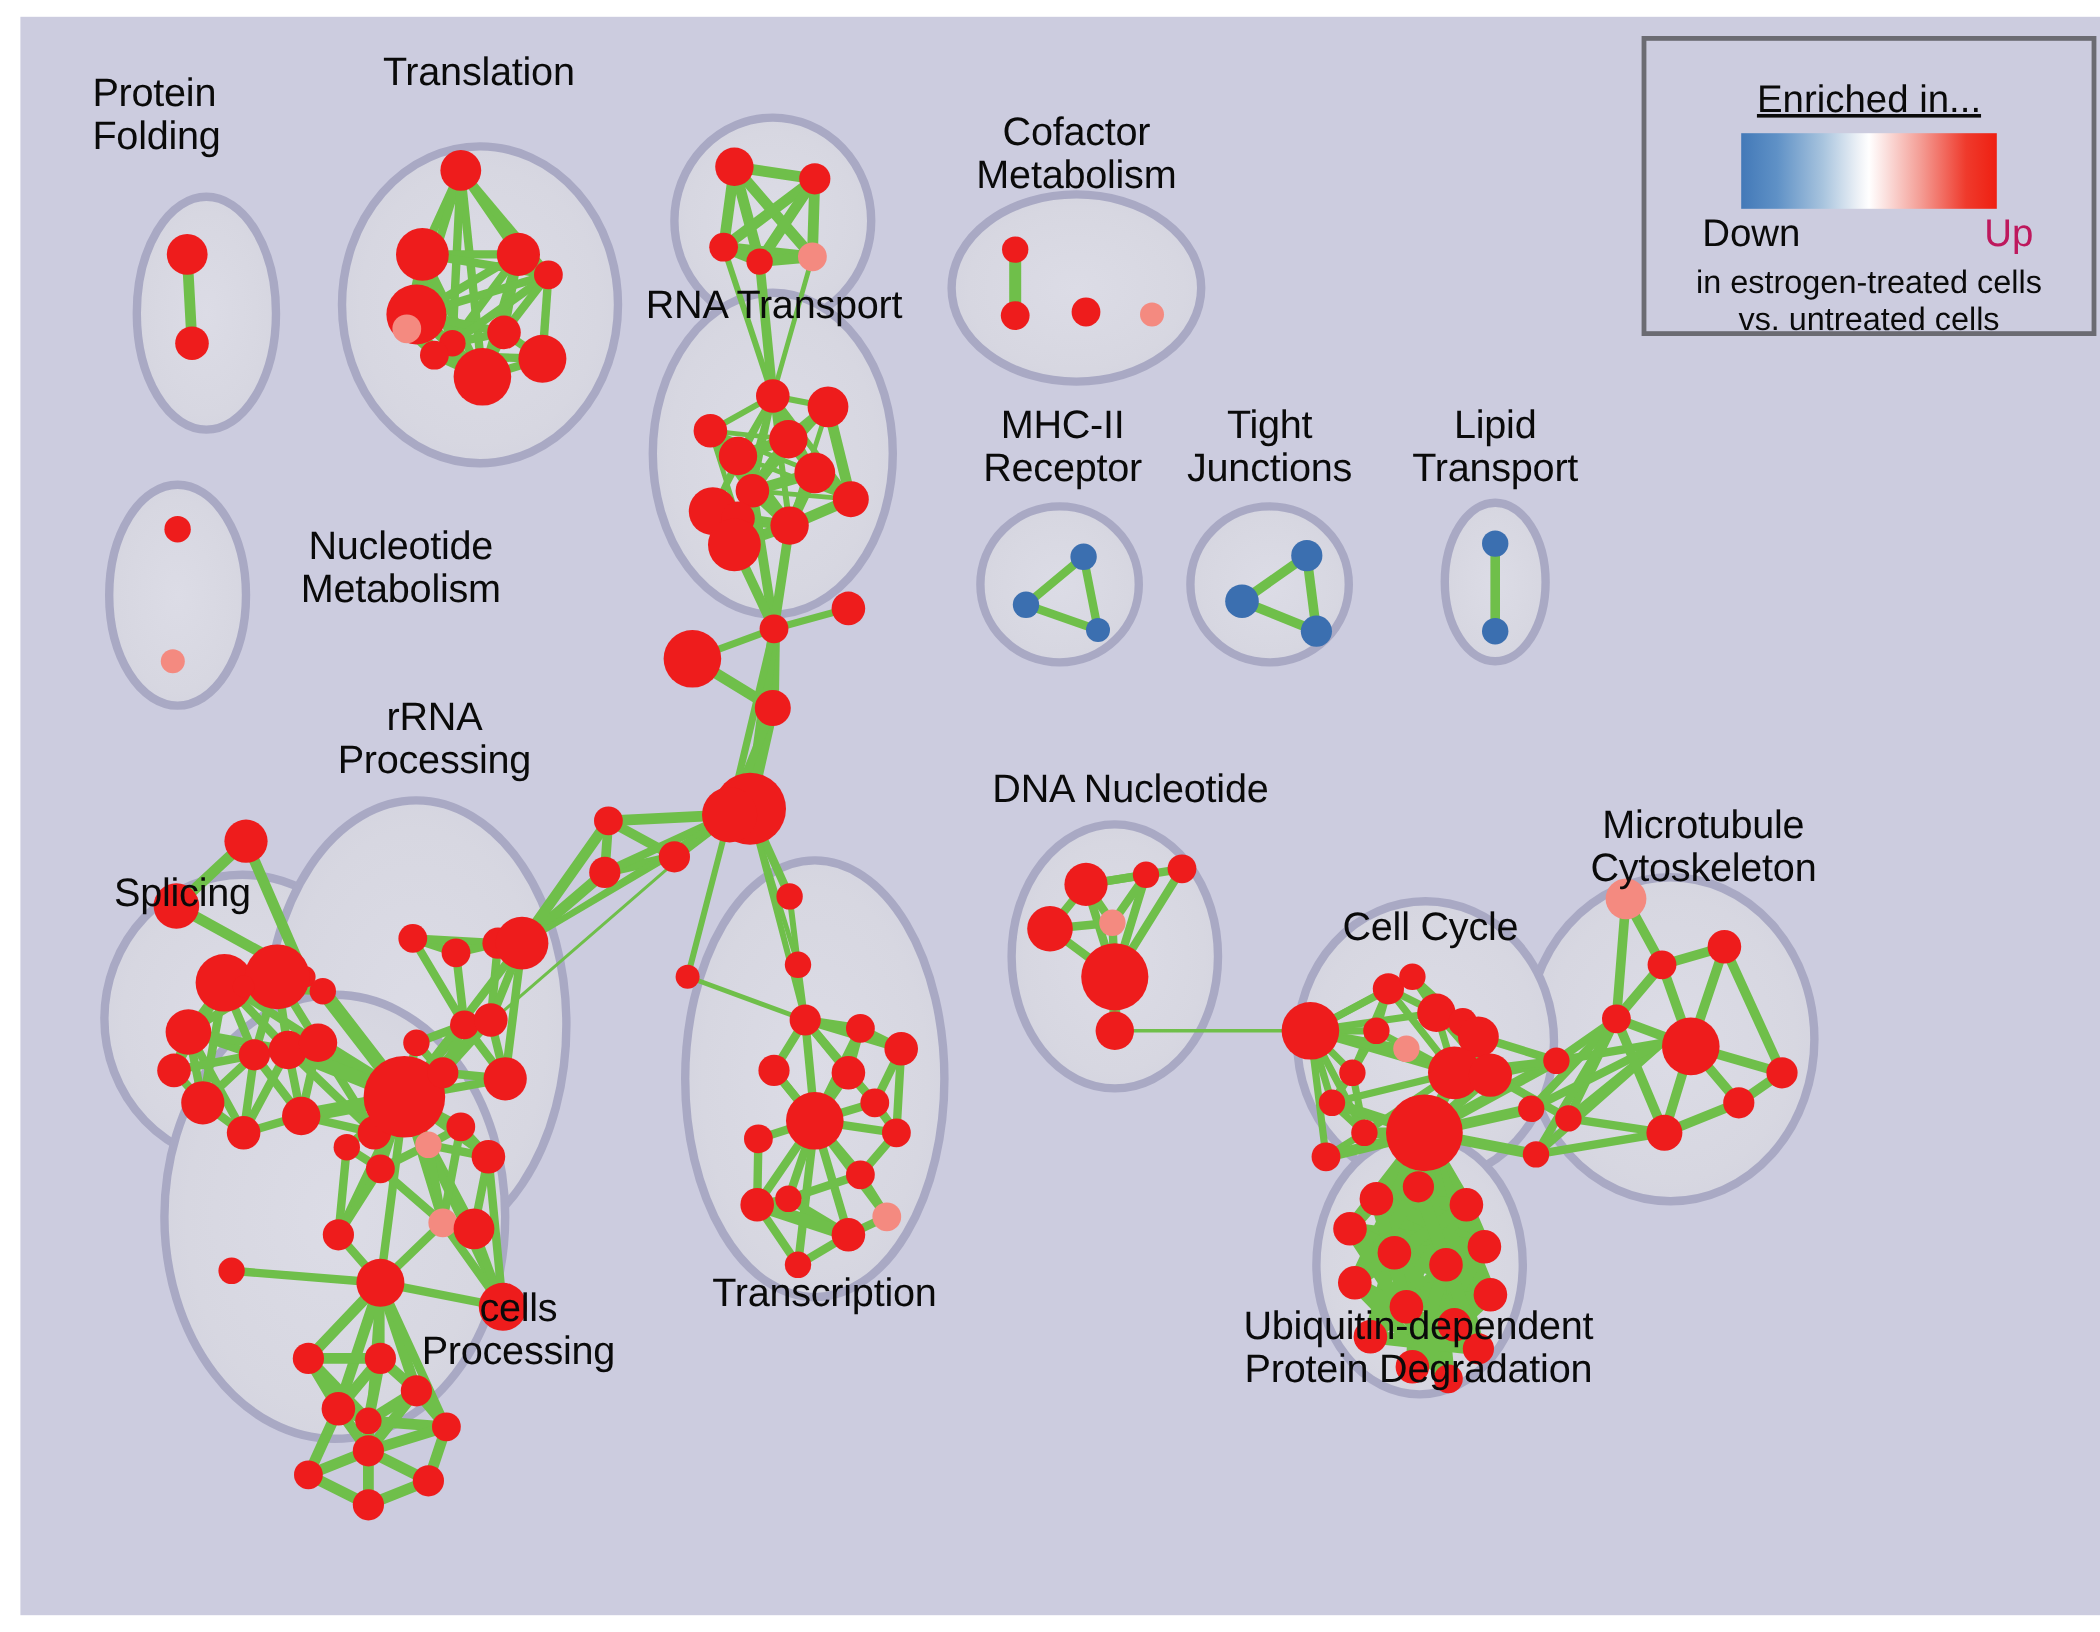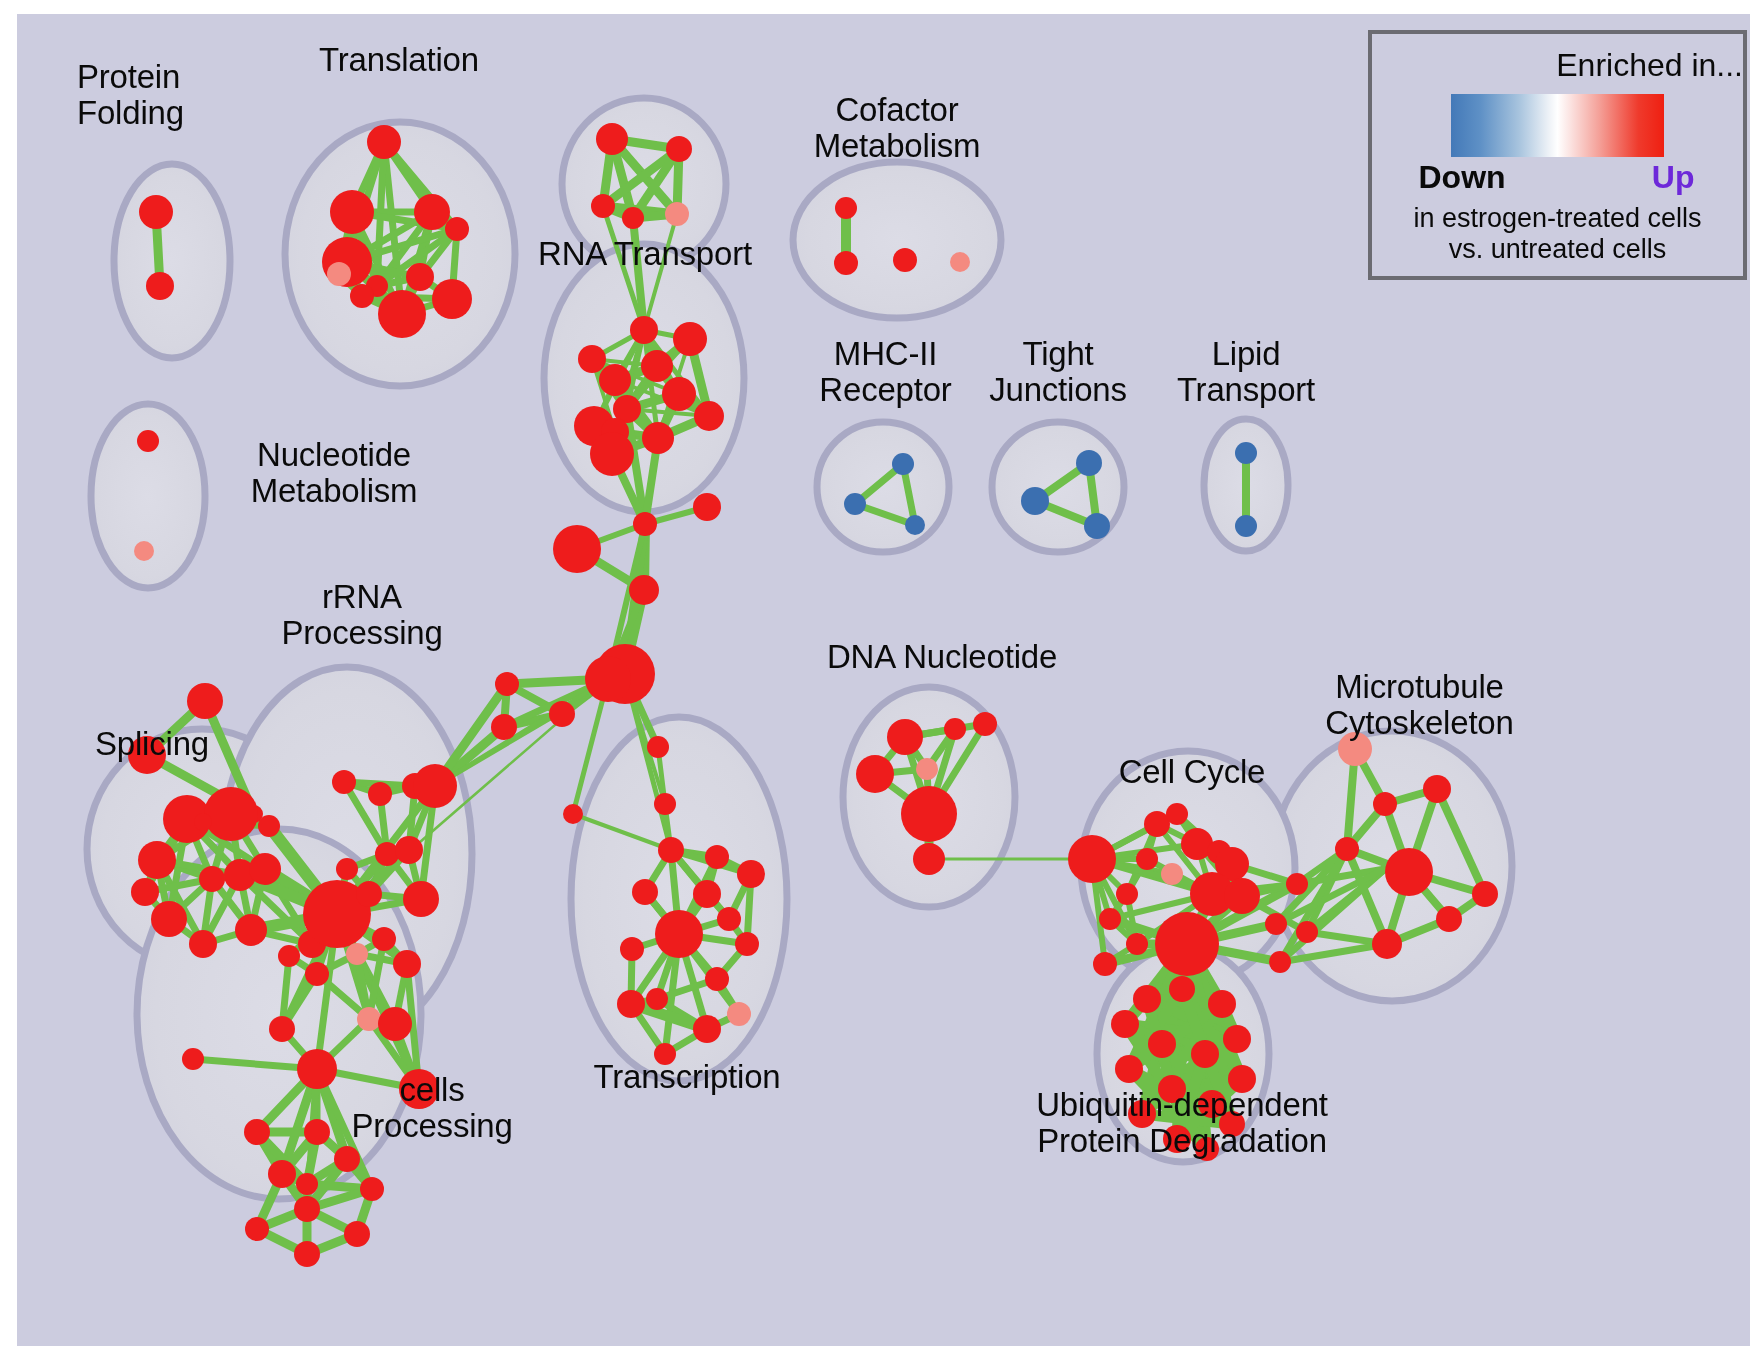--- a/index.html
+++ b/index.html
@@ -19,32 +19,33 @@
     position:absolute;color:#0a0a0a;font-size:33px;line-height:36px;
     font-family:"Liberation Sans", sans-serif;
     text-align:center;white-space:pre-line;font-weight:400;
     letter-spacing:-0.2px;
   }
   #legend{
     position:absolute;right:18px;top:16px;width:379px;height:250px;
     background:#ccccdf;border:4px solid #6b6b72;box-sizing:border-box;
   }
   #legend .lg-title{
-    text-align:right;font-size:32px;color:#0a0a0a;margin-top:13px;
+    text-align:center;font-size:32px;color:#0a0a0a;margin-top:30px;
     font-family:"Liberation Sans", sans-serif;
+    text-decoration:underline;
   }
   #legend .lg-bar{
     margin:10px auto 0 auto;width:213px;height:63px;
     background:linear-gradient(to right,#4379b8 0%,#5f91c6 14%,#a8c4de 32%,#eef2f7 46%,#ffffff 50%,#fbe3e1 56%,#f49e96 70%,#ef3a2c 88%,#ef1f11 100%);
   }
   #legend .lg-ends{
-    position:relative;width:290px;margin:2px auto 0 auto;height:40px;font-weight:bold;
+    position:relative;width:290px;margin:2px auto 0 auto;height:40px;
   }
   #legend .lg-down{position:absolute;left:6px;top:0;font-size:32px;color:#0a0a0a;}
-  #legend .lg-up{position:absolute;right:8px;top:0;font-size:32px;color:#6d28d9;text-align:right;}
+  #legend .lg-up{position:absolute;right:8px;top:0;font-size:32px;color:#be185d;text-align:right;}
   #legend .lg-sub{
     text-align:center;font-size:27px;line-height:31px;color:#0a0a0a;margin-top:4px;
     white-space:pre-line;
   }
 </style>
 </head>
 <body>
 
 <div id="stage">
   <div id="canvasWrap">

